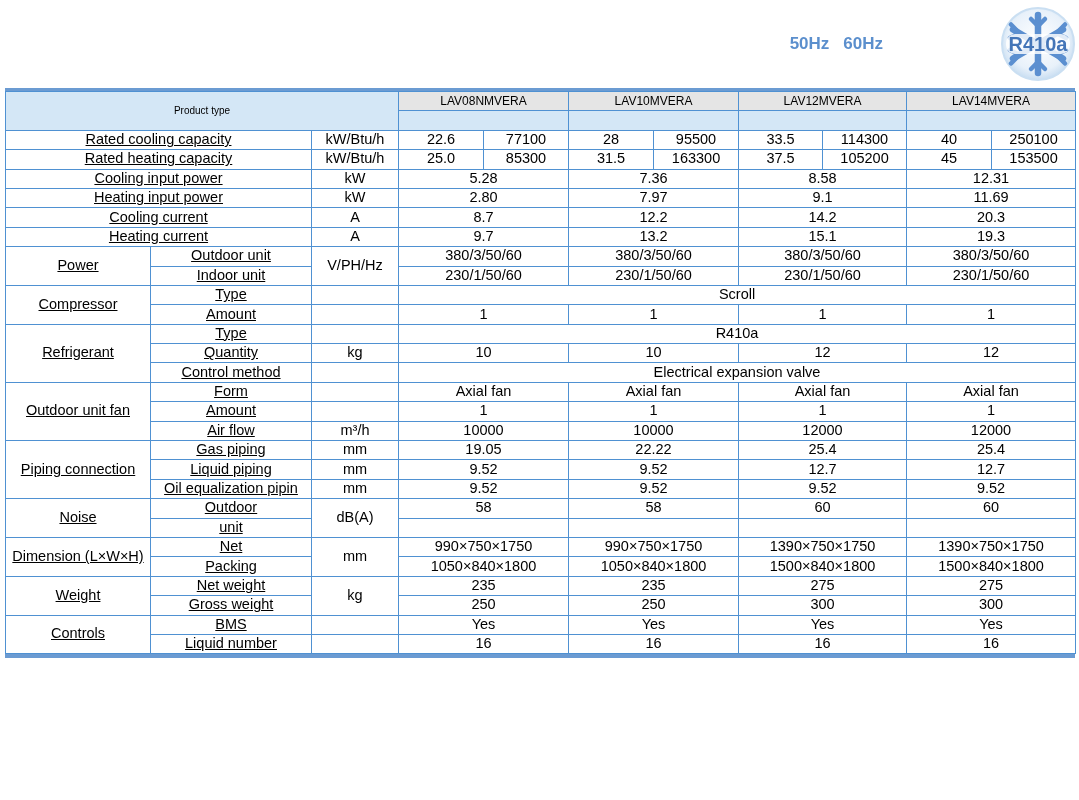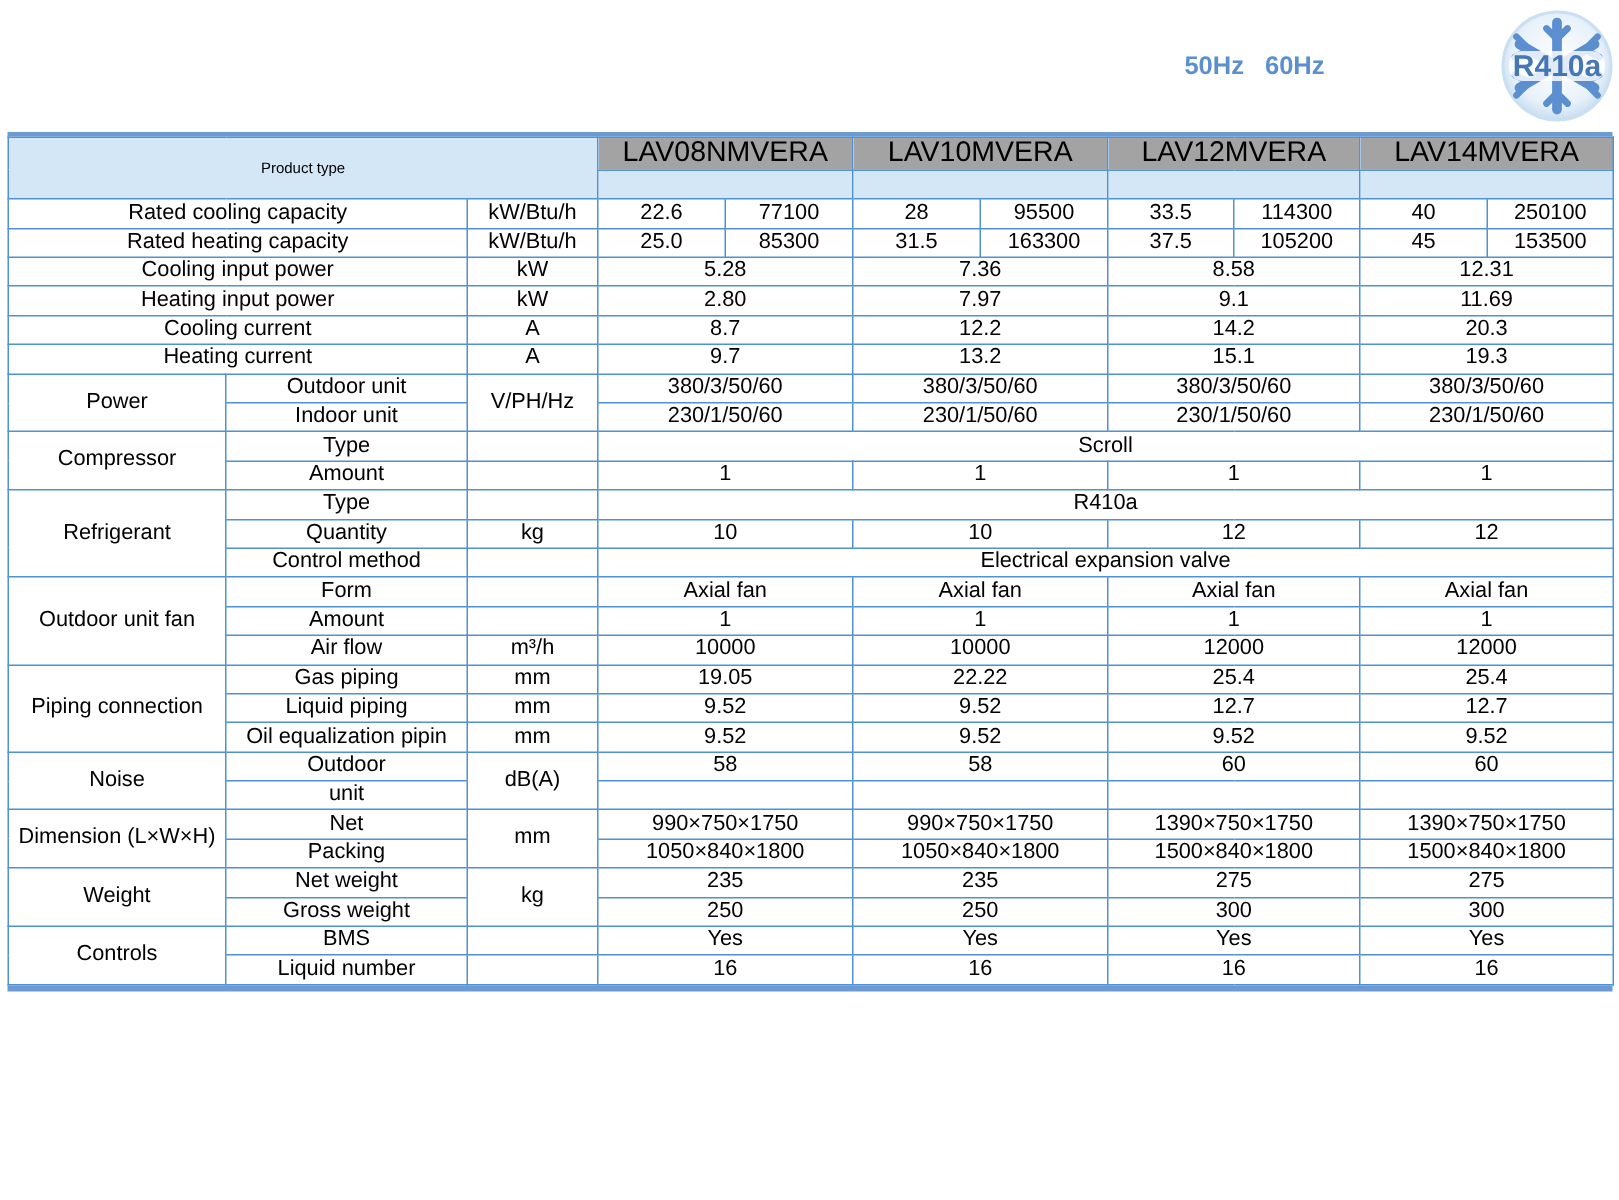--- a/index.html
+++ b/index.html
@@ -35,29 +35,29 @@
   table.spec td {
     border:1px solid #4f91d2;
     height:19.4px;
     padding:0 4px;
     text-align:center;
     vertical-align:middle;
     white-space:nowrap;
     overflow:hidden;
     line-height:1.1;
   }
-  td.cat, td.lbl, td.sub { text-align:left; padding-left:6px; }
+  td.cat, td.lbl, td.sub { text-align:left; padding-left:6px;text-decoration:underline; }
   td.head-label {
     background:#d4e7f6; text-align:left; padding-left:7px; font-size:10px;
   }
   td.phead {
-    background:#a3a3a3;
+    background:#e5e5e5;
     border-bottom:2px solid #ffffff;
     height:24px;
-    font-size:19px;
+    font-size:12px;
     margin-top:22px;
   }
   td.phead2 { background:#d4e7f6; height:12px; }
 </style>
 </head>
 <body>
 
 <div class="topbar">
   <div class="freq-labels">
     <span>50Hz</span>

